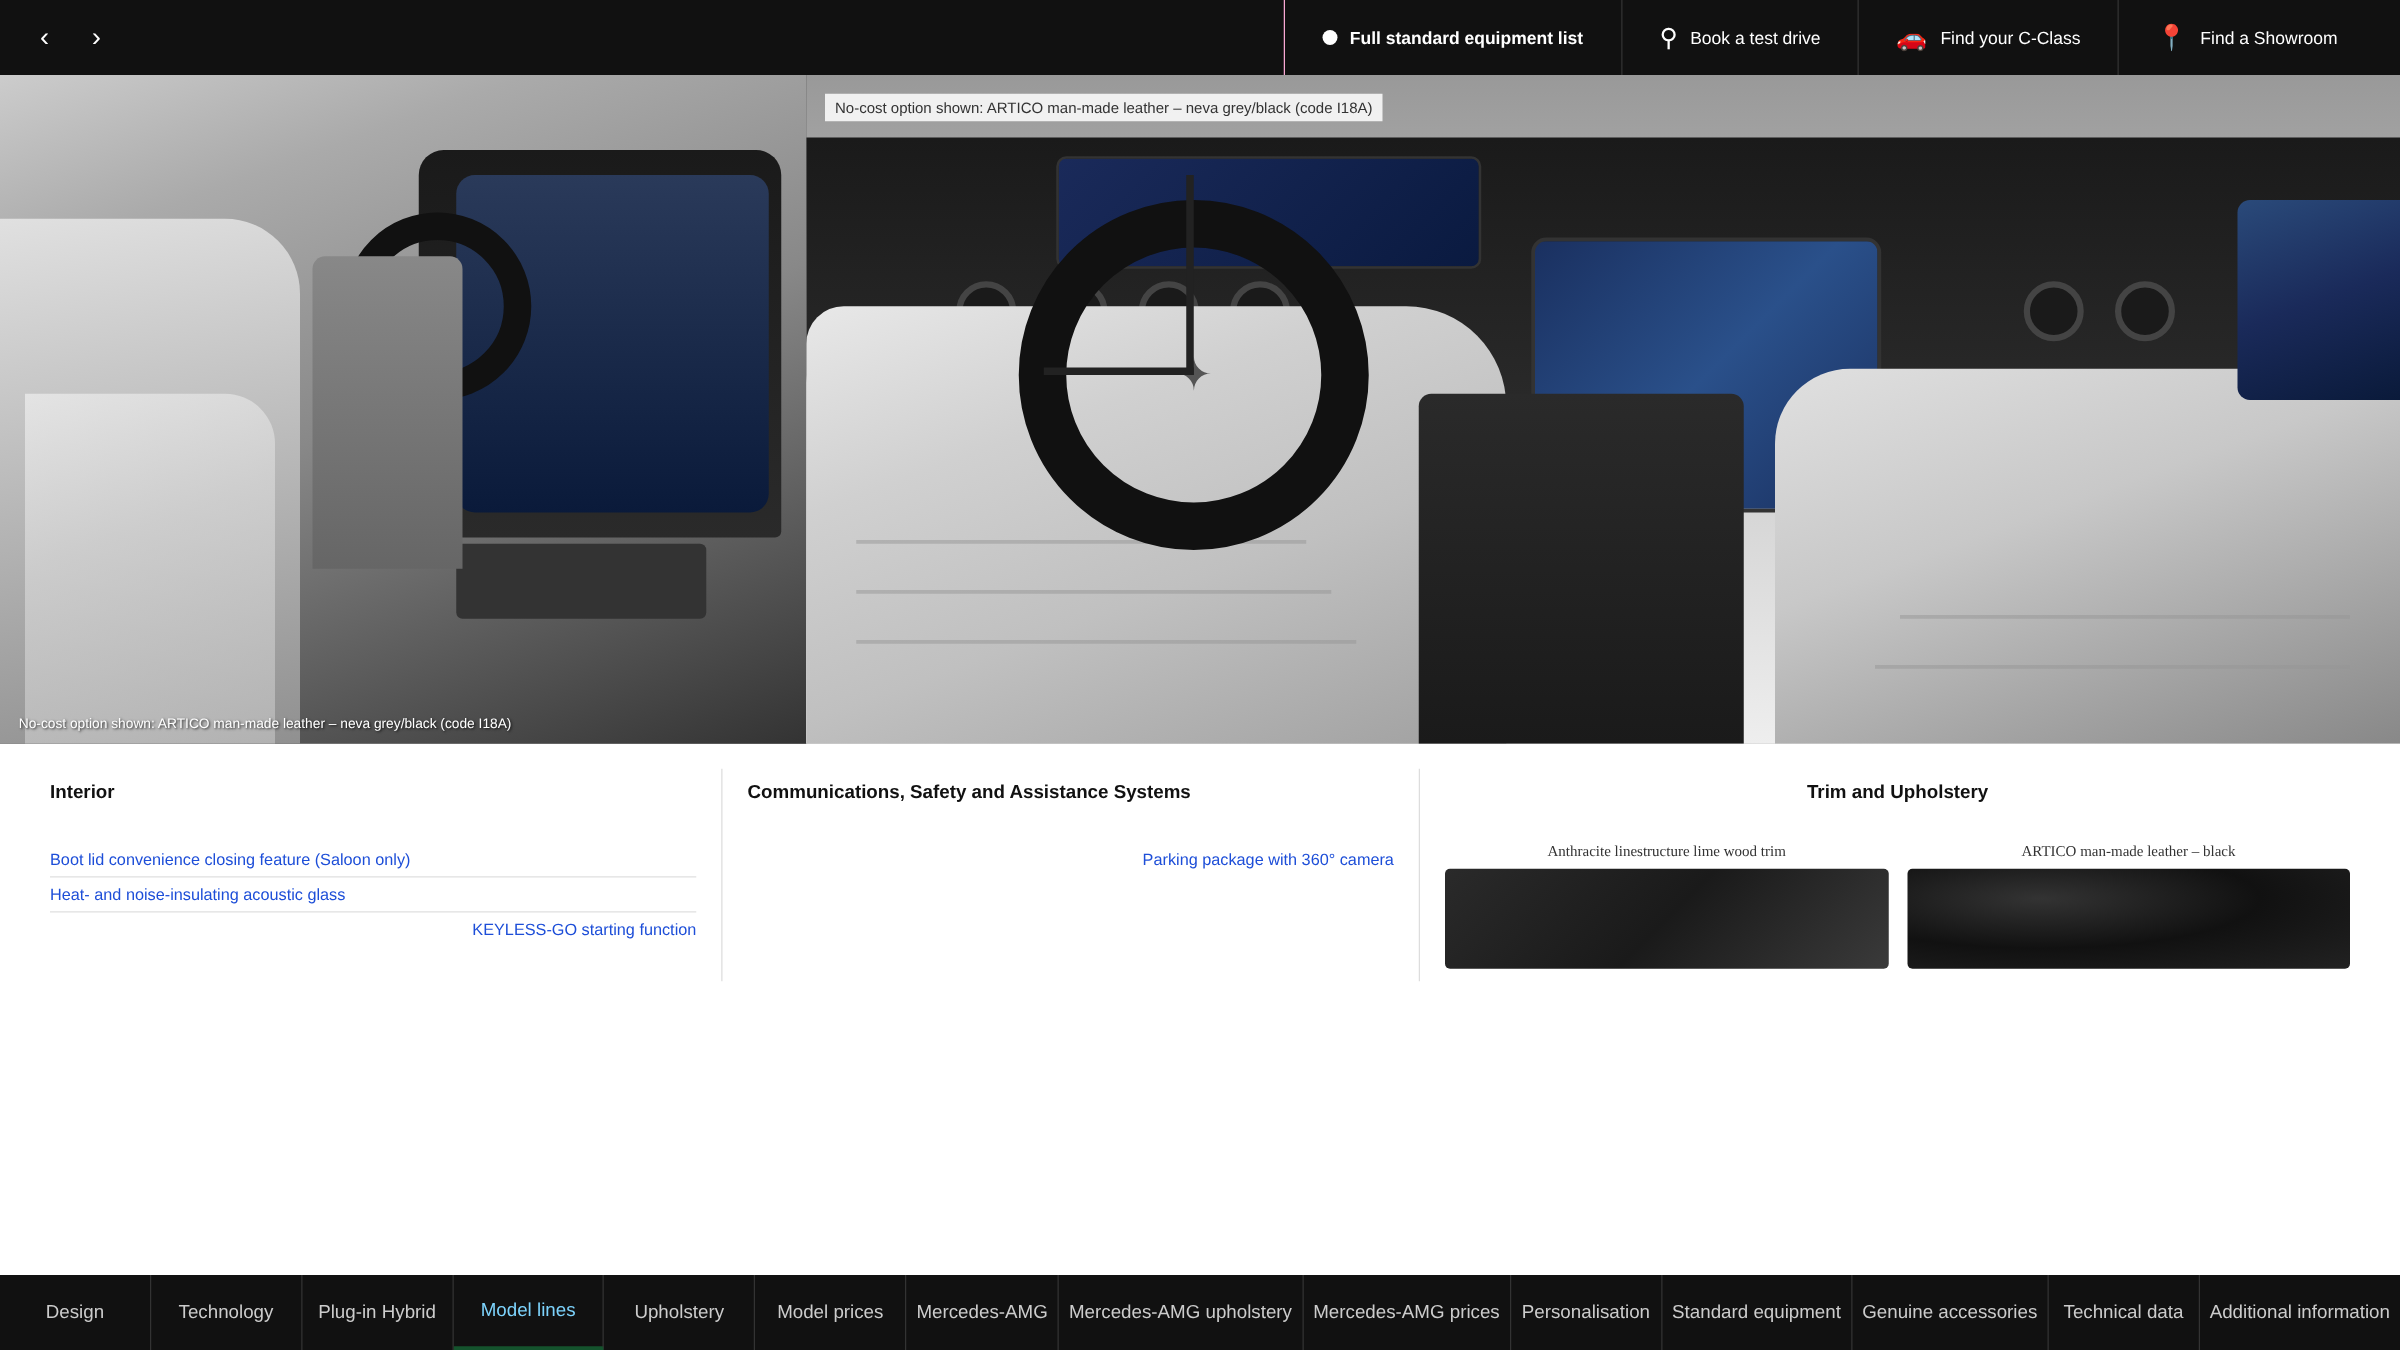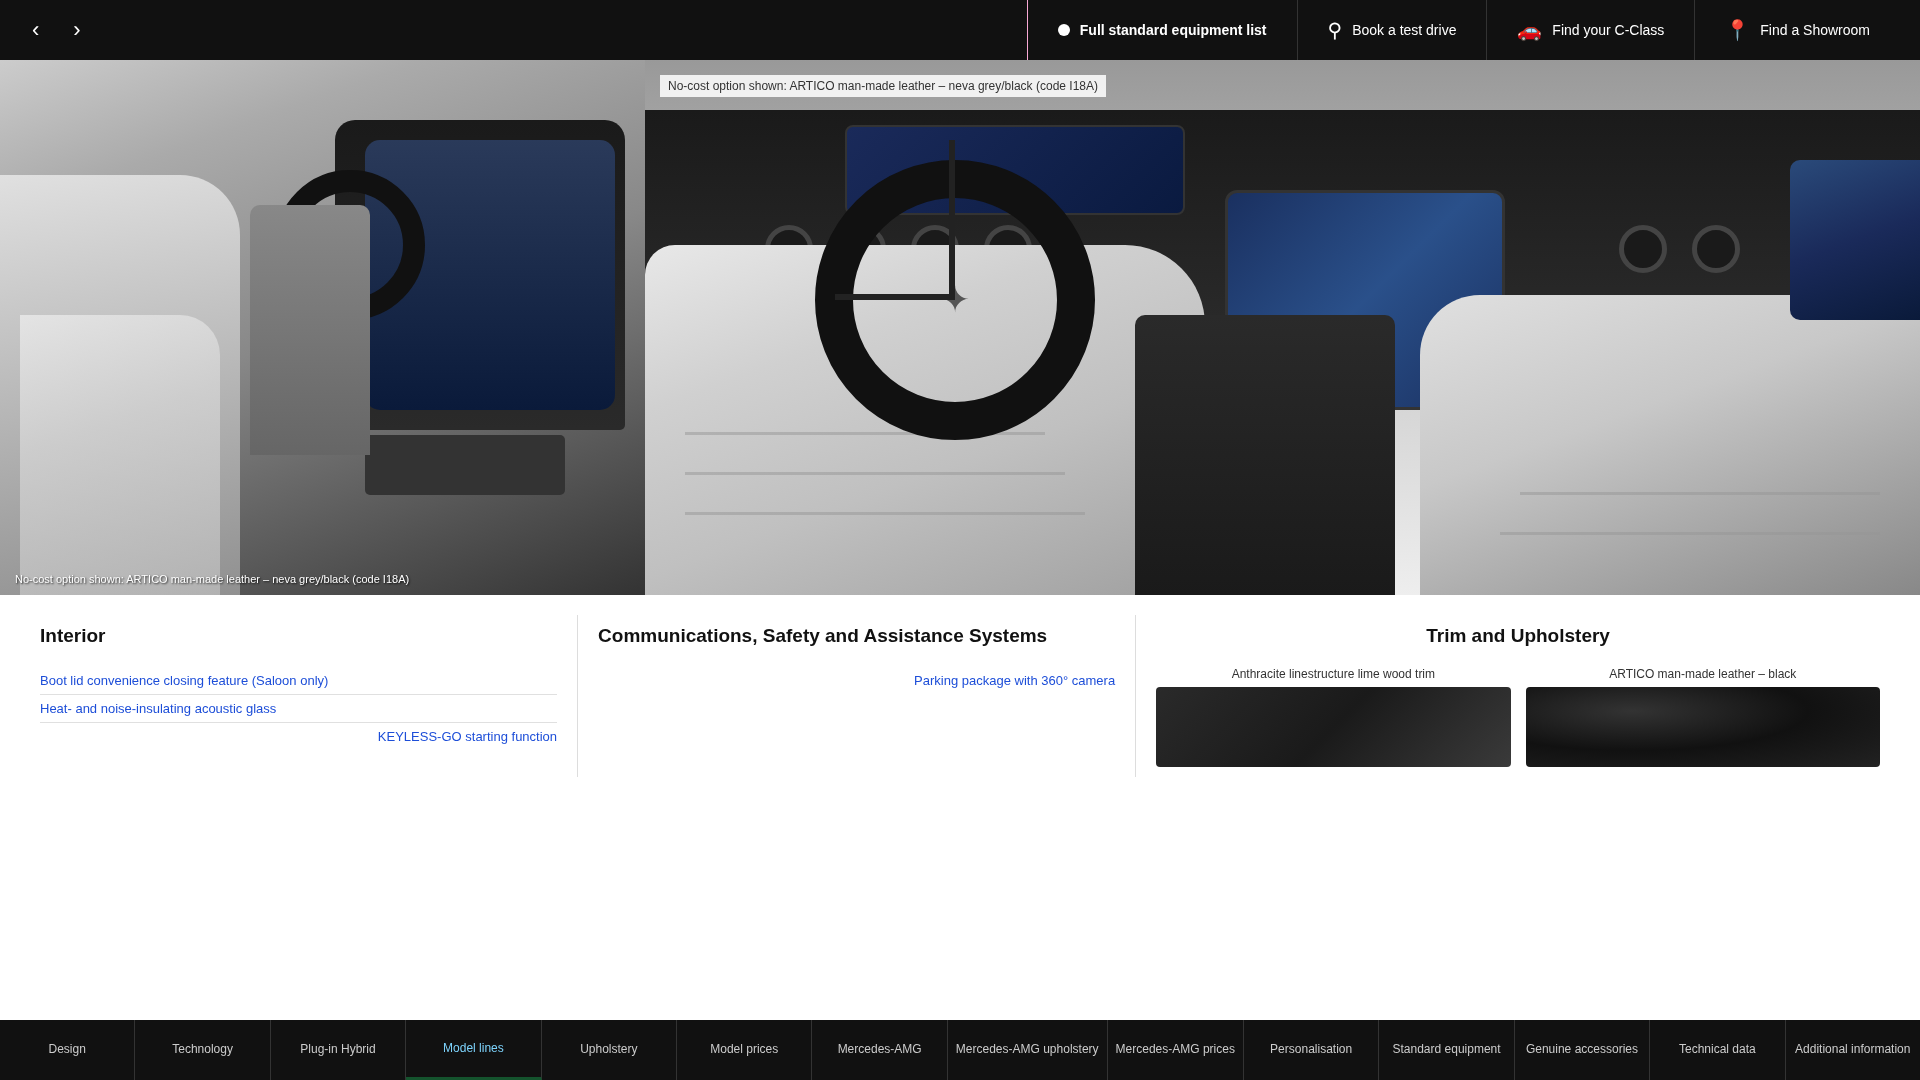--- a/index.html
+++ b/index.html
@@ -131,24 +131,24 @@
     .spec-column {
       flex: 1;
       padding: 10px 20px;
       border-right: 1px solid #ddd;
     }
     .spec-column:last-child {
       border-right: none;
       text-align: center;
     }
     .spec-title {
-      font-size: 19px;
+      font-size: 15px;
       font-weight: bold;
       color: #111;
-      margin-bottom: 12px;
+      margin-bottom: 24px;
       padding-bottom: 8px;
     }
     .spec-item {
       font-size: 13px;
       color: #1d4ed8;
       padding: 6px 0;
       border-bottom: 1px solid #e0e0e0;
     }
     .spec-item:last-child {
       border-bottom: none;
@@ -160,20 +160,21 @@
       flex: 1.4;
       padding: 10px 20px;
     }
     .trim-pairs {
       display: flex;
       gap: 15px;
       margin-top: 12px;
     }
     .trim-item {
       flex: 1;
+      font-family: Liberation Serif, serif;
     }
     .trim-label {
       font-size: 12px;
       color: #333;
       margin-bottom: 6px;
     }
     .trim-swatch {
       width: 100%;
       height: 80px;
       border-radius: 4px;
@@ -194,21 +195,21 @@
       bottom: 0;
       left: 0;
       width: 1920px;
     }
     .tab-item {
       flex: 1;
       display: flex;
       align-items: center;
       justify-content: center;
       color: #ccc;
-      font-size: 12px;
+      font-size: 15px;
       text-align: center;
       padding: 0 8px;
       border-right: 1px solid #333;
       cursor: pointer;
       white-space: nowrap;
       line-height: 1.3;
     }
     .tab-item:last-child {
       border-right: none;
     }

